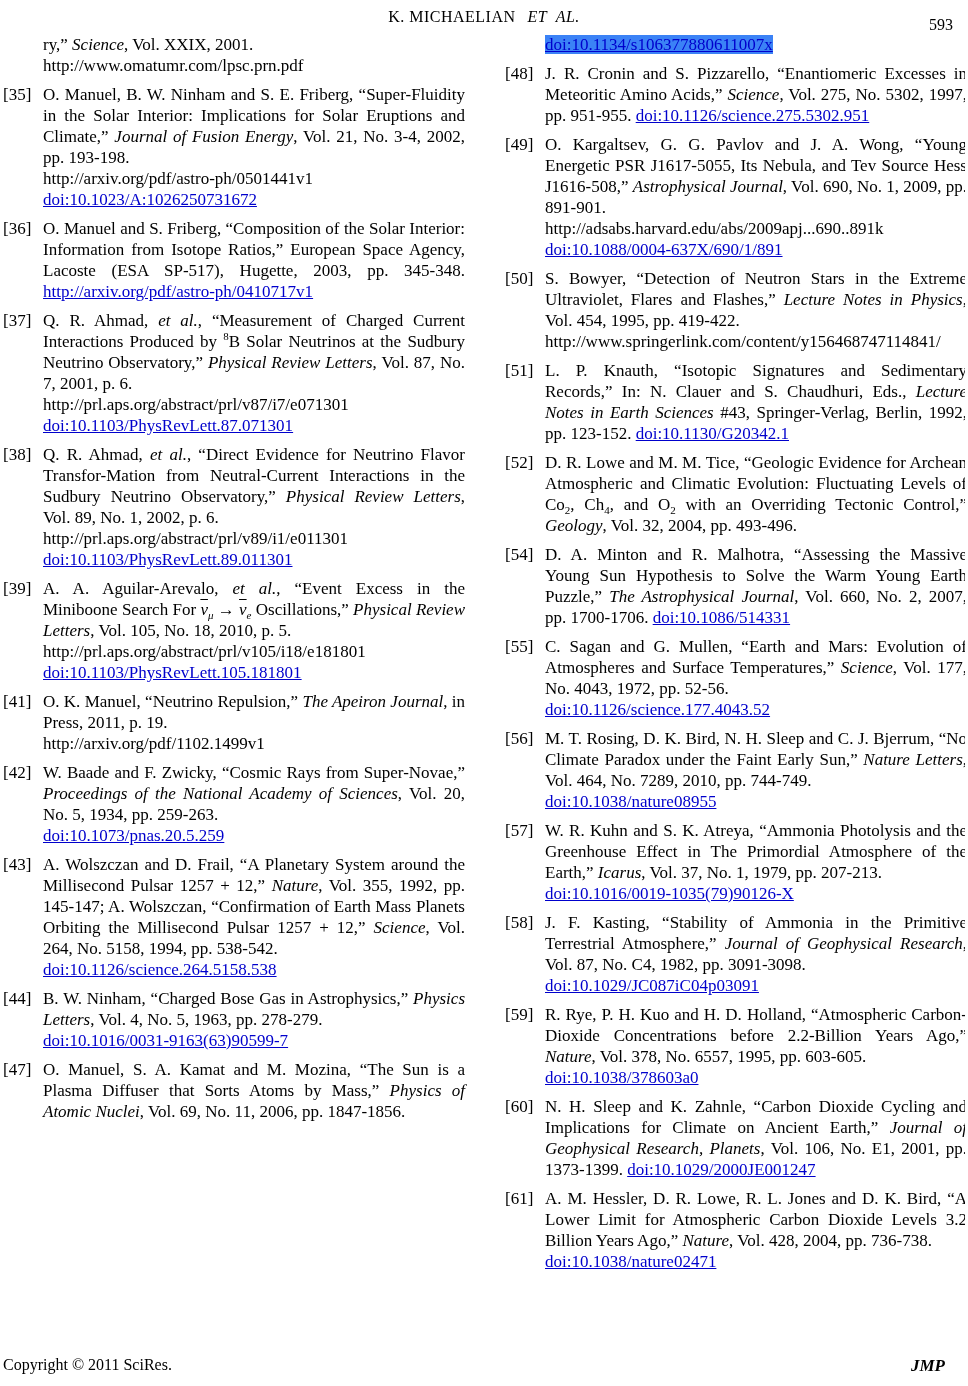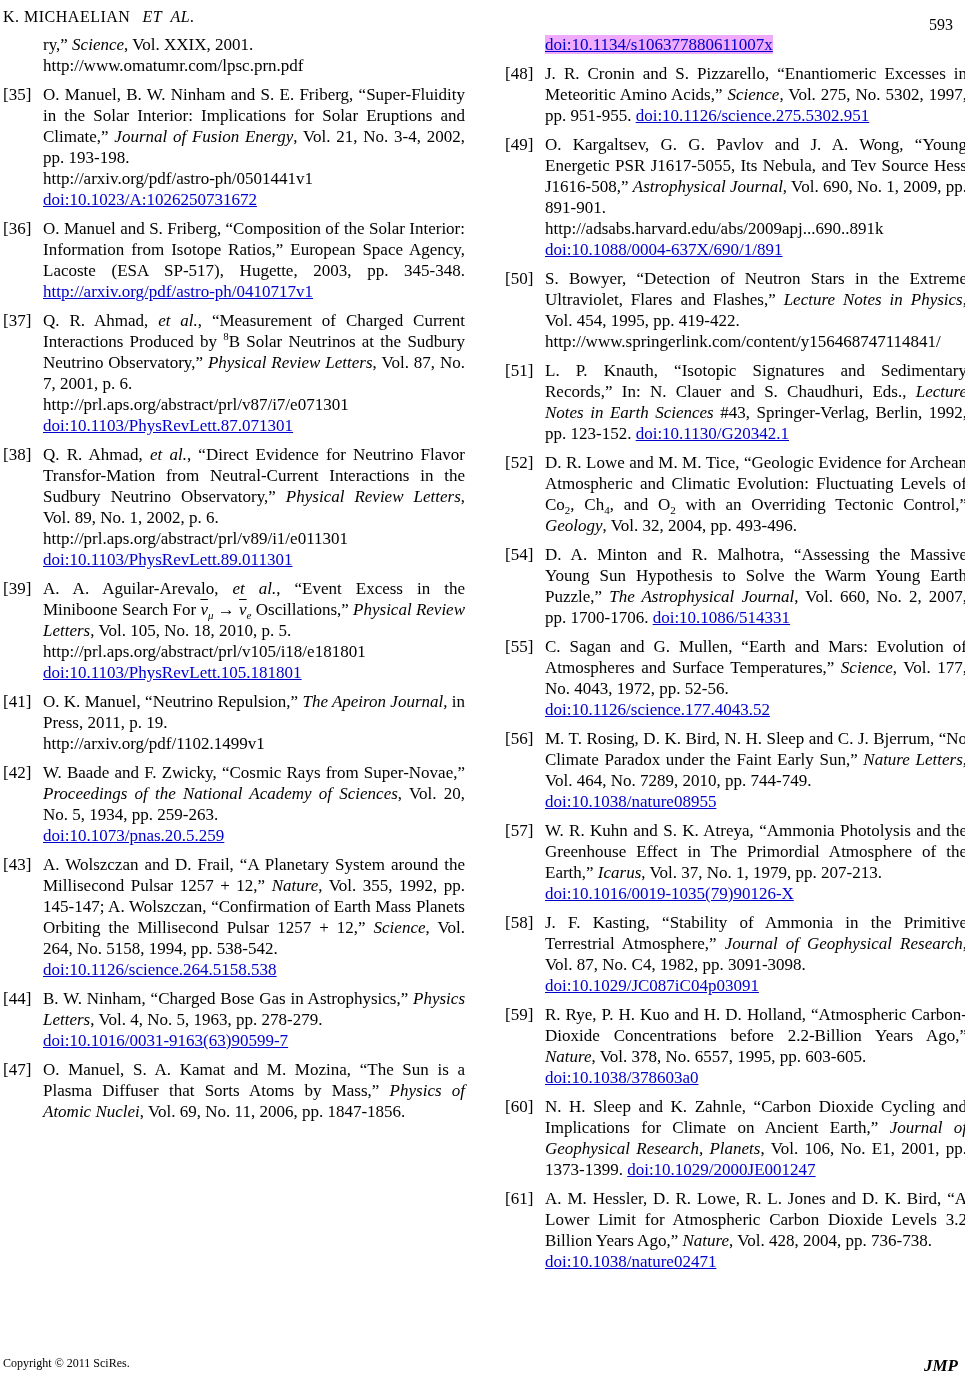--- a/index.html
+++ b/index.html
@@ -1,34 +1,34 @@
 <!DOCTYPE html>
 <html><head>
 <meta charset="utf-8">
 <style>
   html,body { margin:0; padding:0; background:#ffffff; }
   body { width:968px; height:1386px; font-family:"Liberation Serif", serif; color:#000; }
   .page { position:relative; width:968px; height:1386px; box-sizing:border-box; padding:8px 3px 0 3px; overflow:hidden; }
   .pg-header { position:relative; height:22px; font-size:16px; }
-  .pg-header .center { position:absolute; left:0; right:0; text-align:left; letter-spacing:0.5px; }
+  .pg-header .center { position:absolute; left:0; right:0; text-align:center; letter-spacing:0.5px; }
   .pg-header .etal { font-style:italic; white-space:pre; margin-left:12px; }
   .pg-header .pagenum { position:absolute; right:12px; top:0;margin-top:8px; }
   .columns { display:flex; gap:40px; margin-top:4px; height:1300px; overflow:hidden; }
   .col { width:462px; flex:none; }
   .ref { display:flex; margin-bottom:8px; }
   .ref-label { width:40px; flex:none; line-height:21px; font-size:17px; }
   .ref-body { flex:1; text-align:justify; line-height:21px; font-size:17px; }
   .it { font-style:italic; }
   .doi { color:#0000CC; text-decoration:underline; }
-  .hl { background:#f0abfc; }
+  .hl { background:#3b82f6; }
   .nubar { font-style:italic; text-decoration:overline; }
   sup, sub { font-size:11px; line-height:0; }
   .pg-footer { position:absolute; bottom:8px; left:3px; right:10px; height:22px; }
-  .pg-footer .copyright { position:absolute; left:0; font-size:12px; }
-  .pg-footer .jabbrev { position:absolute; right:0; font-size:17px; font-weight:bold; font-style:italic; }
+  .pg-footer .copyright { position:absolute; left:0; font-size:16px; }
+  .pg-footer .jabbrev { position:absolute; right:13px; font-size:17px; font-weight:bold; font-style:italic; }
 </style>
 </head>
 <body>
 
 <div class="page">
 
   <div class="pg-header">
     <div class="center">
       <span>K. MICHAELIAN</span><span class="etal">ET  AL.</span>
     </div>

